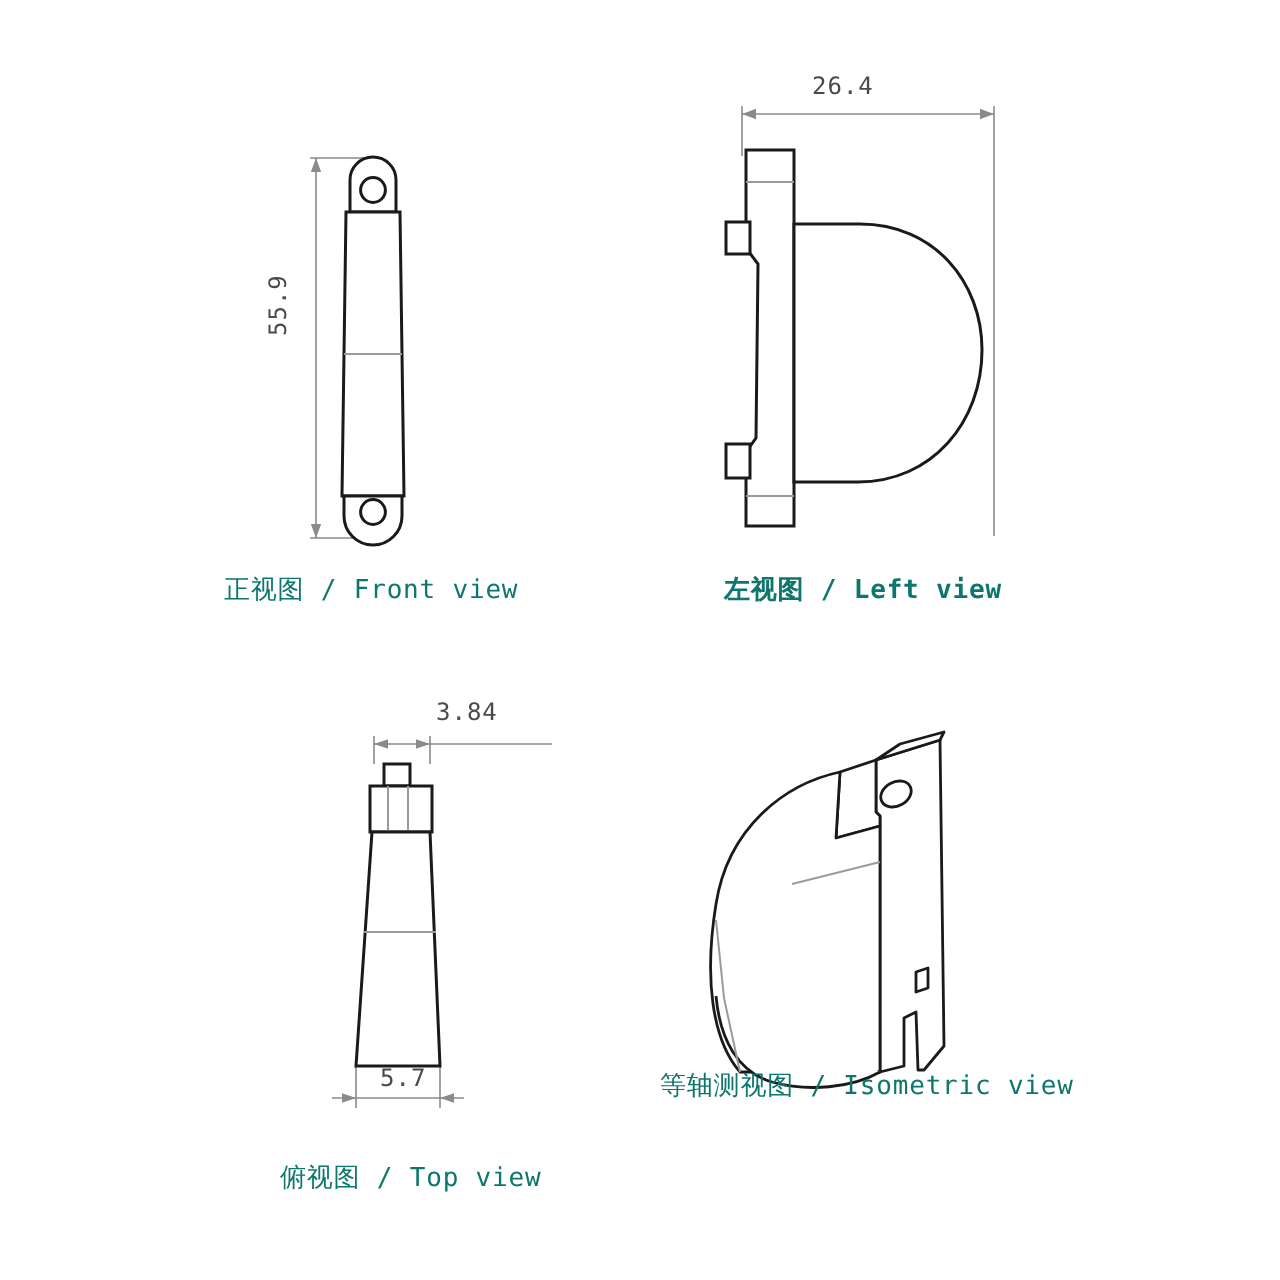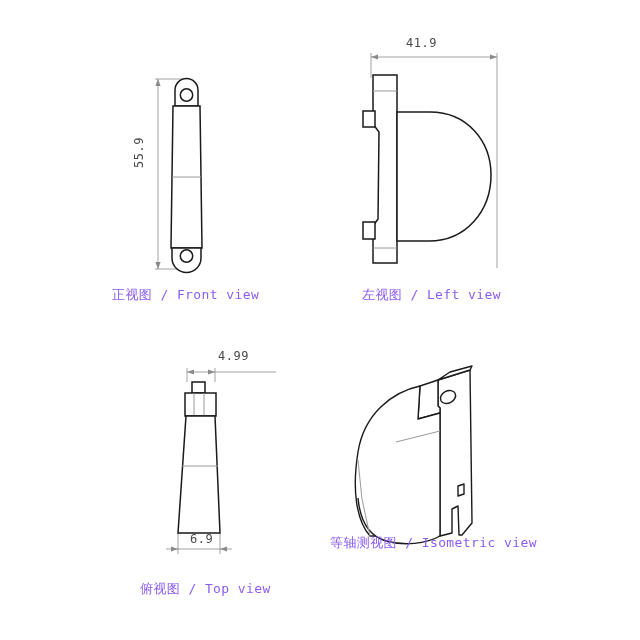--- a/index.html
+++ b/index.html
@@ -19,25 +19,25 @@
     position: absolute;
     left: 0; top: 0;
     width: 640px;
     height: 640px;
   }
   .caption {
     position: absolute;
     font-family: "DejaVu Sans Mono", "Liberation Mono", monospace;
     font-size: 13px;
     letter-spacing: 0.4px;
-    color: #8b5cf6;
+    color: #0f766e;
     white-space: nowrap;
   }
   #cap-front { left: 112px; top: 286px; }
-  #cap-left  { left: 362px; top: 286px; }
+  #cap-left  { left: 362px; top: 286px; font-weight: bold; }
   #cap-top   { left: 140px; top: 580px; }
   #cap-iso   { left: 330px; top: 534px; }
   .dimtext {
     position: absolute;
     font-family: "DejaVu Sans Mono", "Liberation Mono", monospace;
     font-size: 12px;
     color: #4a4a4a;
     letter-spacing: 0.5px;
     white-space: nowrap;
   }
@@ -178,25 +178,25 @@
       <path d="M362 499 L370 536"></path>
     </g>
 
     <path d="M458 486 L464 484 L464 494 L458 496 Z"></path>
   </g>
 
 </svg>
 
 <div class="dimtext" id="dim-559">55.9</div>
 
-<div class="dimtext" id="dim-419">41.9</div>
-
-<div class="dimtext" id="dim-865">4.99</div>
-
-<div class="dimtext" id="dim-99">6.9</div>
+<div class="dimtext" id="dim-419">26.4</div>
+
+<div class="dimtext" id="dim-865">3.84</div>
+
+<div class="dimtext" id="dim-99">5.7</div>
 
 <div class="caption" id="cap-front">正视图 / Front view</div>
 
 <div class="caption" id="cap-left">左视图 / Left view</div>
 
 <div class="caption" id="cap-top">俯视图 / Top view</div>
 
 <div class="caption" id="cap-iso">等轴测视图 / Isometric view</div>
 
 </body></html>

